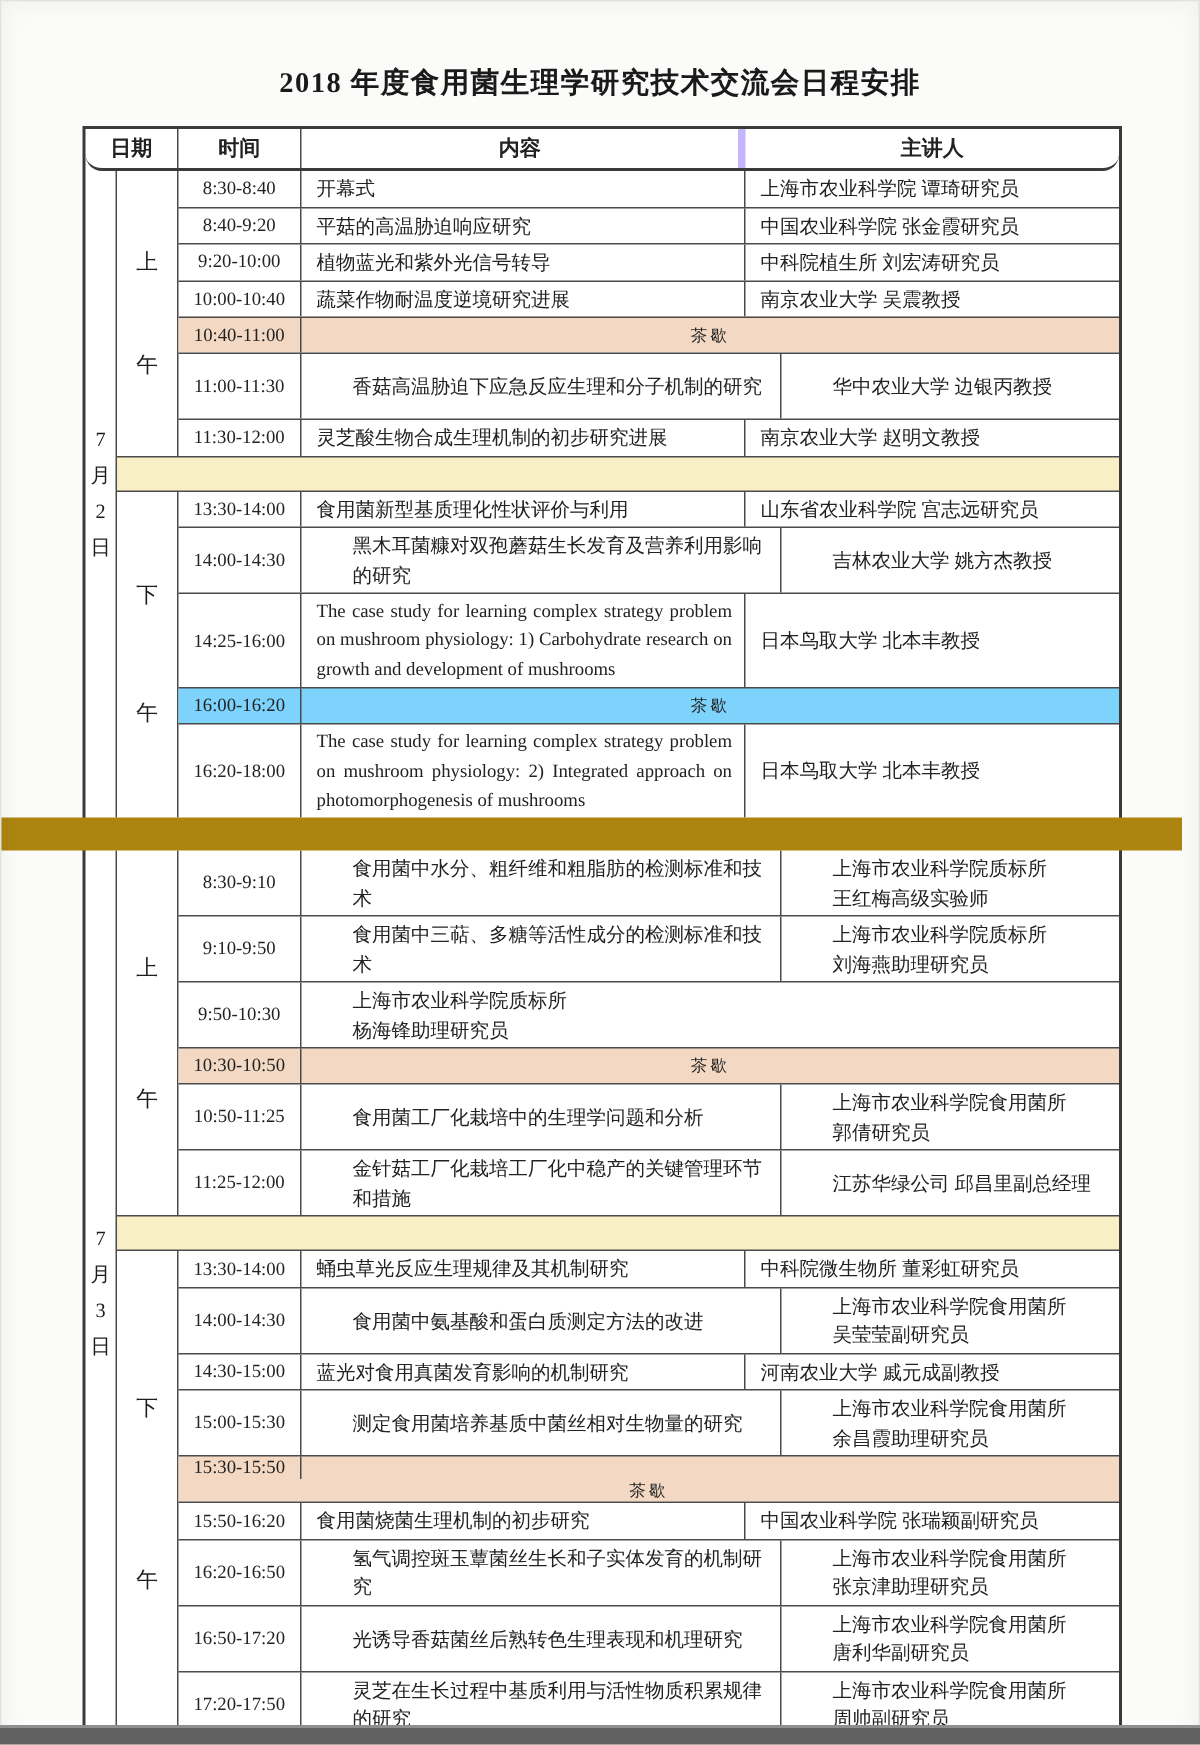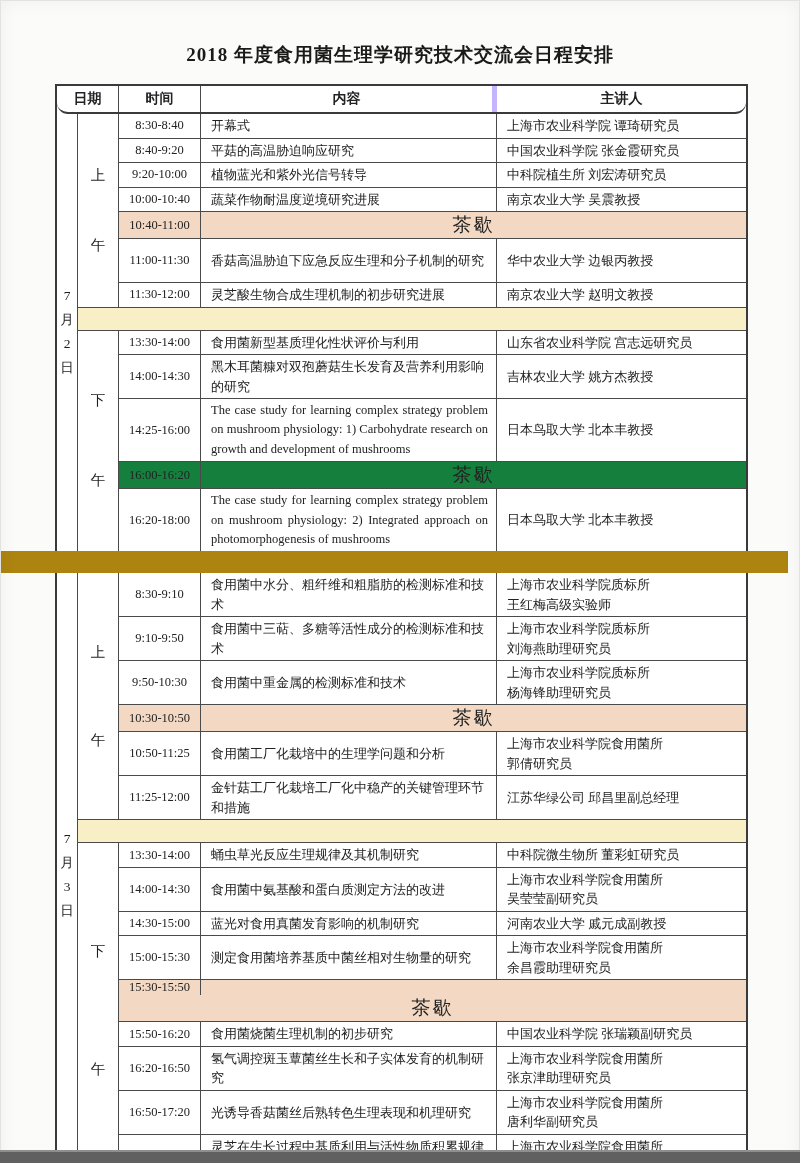--- a/index.html
+++ b/index.html
@@ -43,23 +43,23 @@
   .cell-time{width:82px;border-right:1px solid #4a4a4a;box-sizing:border-box;
     display:flex;align-items:center;justify-content:center;
     font-size:12.5px;white-space:nowrap;font-family:Liberation Serif, serif;}
   .cell-content{width:296px;border-right:1px solid #4a4a4a;box-sizing:border-box;
     display:flex;align-items:center;padding:2px 8px 2px 10px;
     font-size:13px;line-height:1.5;min-height:21px;}
   .cell-content.en{font-size:12.5px;line-height:1.55;text-align:justify;}
   .cell-speaker{flex:1;display:flex;align-items:center;padding:2px 4px 2px 10px;
     font-size:13px;line-height:1.5;white-space:pre-line;}
   .row.tea .cell-merged{flex:1;display:flex;align-items:center;justify-content:center;
-    font-size:19px;letter-spacing:2px;}
+    font-size:11px;letter-spacing:2px;}
   .row.tea{min-height:23px;}
-  .row.tall2{min-height:43px;}
+  .row.tall2{min-height:43px;gap:24px;}
   .row.tall3{min-height:62px;}
   .row.single{min-height:22px;}
 
   .lunch-band{height:22px;border-top:1px solid #4a4a4a;border-bottom:1px solid #4a4a4a;}
   .day-sep{position:relative;height:22px;margin-left:-57px;width:788px;}
 
   .footer-bar{position:absolute;left:0;right:0;bottom:0;height:11px;
     border-top:2px solid #8f8f8f;z-index:6;}
 </style>
 </head>
@@ -142,21 +142,21 @@
               <div class="row tall2">
                 <div class="cell-time">14:00-14:30</div>
                 <div class="cell-content">黑木耳菌糠对双孢蘑菇生长发育及营养利用影响的研究</div>
                 <div class="cell-speaker">吉林农业大学 姚方杰教授</div>
               </div>
               <div class="row tall3">
                 <div class="cell-time">14:25-16:00</div>
                 <div class="cell-content en">The case study for learning complex strategy problem on mushroom physiology: 1) Carbohydrate research on growth and development of mushrooms</div>
                 <div class="cell-speaker">日本鸟取大学 北本丰教授</div>
               </div>
-              <div class="row tea" style="background: #15803d; justify-content: space-between;">
+              <div class="row tea" style="background: #7dd3fc; justify-content: space-between;">
                 <div class="cell-time">16:00-16:20</div>
                 <div class="cell-merged">茶歇</div>
               </div>
               <div class="row tall3">
                 <div class="cell-time">16:20-18:00</div>
                 <div class="cell-content en">The case study for learning complex strategy problem on mushroom physiology: 2) Integrated approach on photomorphogenesis of mushrooms</div>
                 <div class="cell-speaker">日本鸟取大学 北本丰教授</div>
               </div>
             </div>
           </div>
@@ -184,21 +184,20 @@
 王红梅高级实验师</div>
               </div>
               <div class="row tall2">
                 <div class="cell-time">9:10-9:50</div>
                 <div class="cell-content">食用菌中三萜、多糖等活性成分的检测标准和技术</div>
                 <div class="cell-speaker">上海市农业科学院质标所
 刘海燕助理研究员</div>
               </div>
               <div class="row tall2">
                 <div class="cell-time">9:50-10:30</div>
-                <div class="cell-content">食用菌中重金属的检测标准和技术</div>
                 <div class="cell-speaker">上海市农业科学院质标所
 杨海锋助理研究员</div>
               </div>
               <div class="row tea" style="background: rgb(243, 217, 196);">
                 <div class="cell-time">10:30-10:50</div>
                 <div class="cell-merged">茶歇</div>
               </div>
               <div class="row tall2">
                 <div class="cell-time">10:50-11:25</div>
                 <div class="cell-content">食用菌工厂化栽培中的生理学问题和分析</div>

